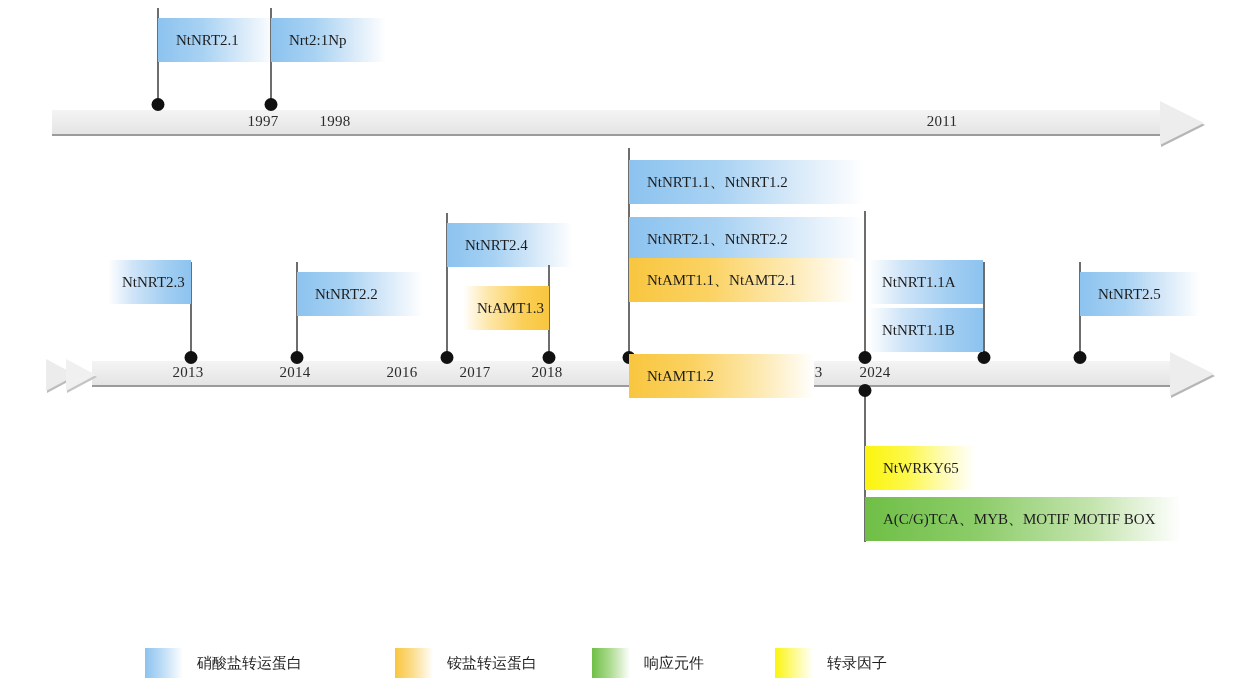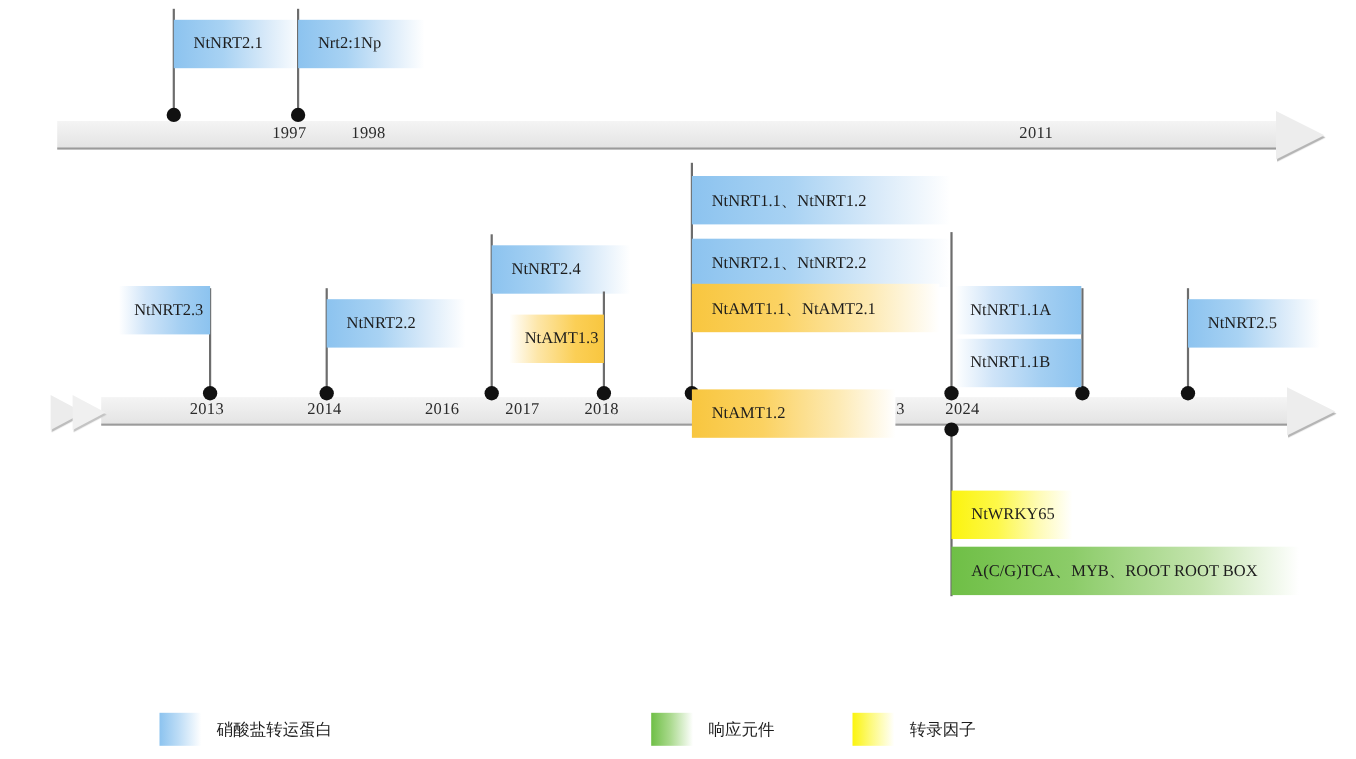--- a/index.html
+++ b/index.html
@@ -152,26 +152,30 @@
   <div class="flag f-blue left" style="left:868px;top:260px;width:115px;">NtNRT1.1A</div>
   <div class="flag f-blue left" style="left:868px;top:308px;width:115px;">NtNRT1.1B</div>
 
   <div class="pole" style="left:1079px;top:262px;height:98px;"></div>
   <div class="dot" style="left:1080px;top:351px;"></div>
   <div class="flag f-blue right" style="left:1080px;top:260px;width:120px;">NtNRT2.5</div>
 
   <div class="pole" style="left:864px;top:390px;height:152px;"></div>
   <div class="dot" style="left:865px;top:384px;"></div>
   <div class="flag f-yellow right" style="left:865px;top:446px;width:110px;">NtWRKY65</div>
-  <div class="flag f-green right" style="left:865px;top:497px;width:316px;">A(C/G)TCA、MYB、ROOT ROOT BOX</div>
+  <div class="flag f-green right" style="left:865px;top:497px;width:316px;">A(C/G)TCA、MYB、MOTIF MOTIF BOX</div>
 
   <div id="legend">
     <div class="leg-item" style="left:145px;">
       <div class="leg-sw blue"></div>
       <div class="leg-tx">硝酸盐转运蛋白</div>
+    </div>
+    <div class="leg-item" style="left:395px;">
+      <div class="leg-sw orange"></div>
+      <div class="leg-tx">铵盐转运蛋白</div>
     </div>
     <div class="leg-item" style="left:775px;">
       <div class="leg-sw yellow"></div>
       <div class="leg-tx">转录因子</div>
     </div>
     <div class="leg-item" style="left:592px;">
       <div class="leg-sw green"></div>
       <div class="leg-tx">响应元件</div>
     </div>
   </div>

